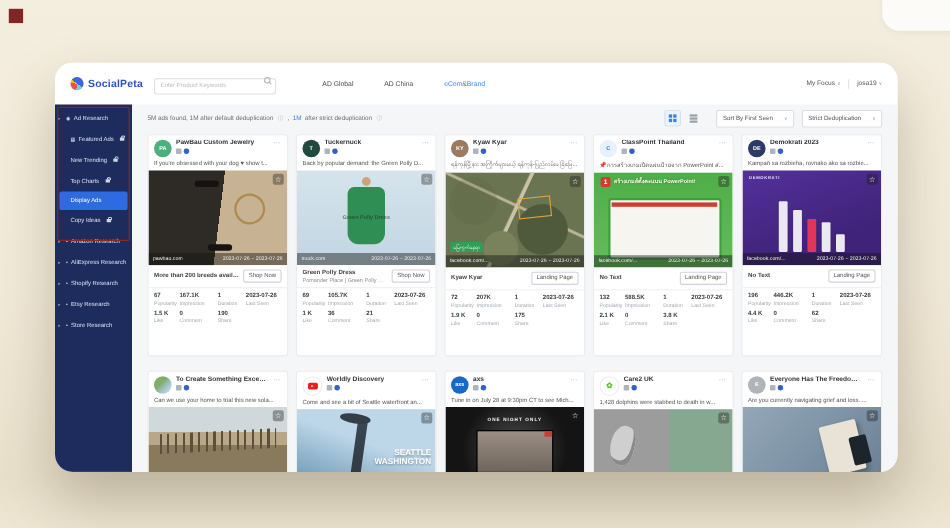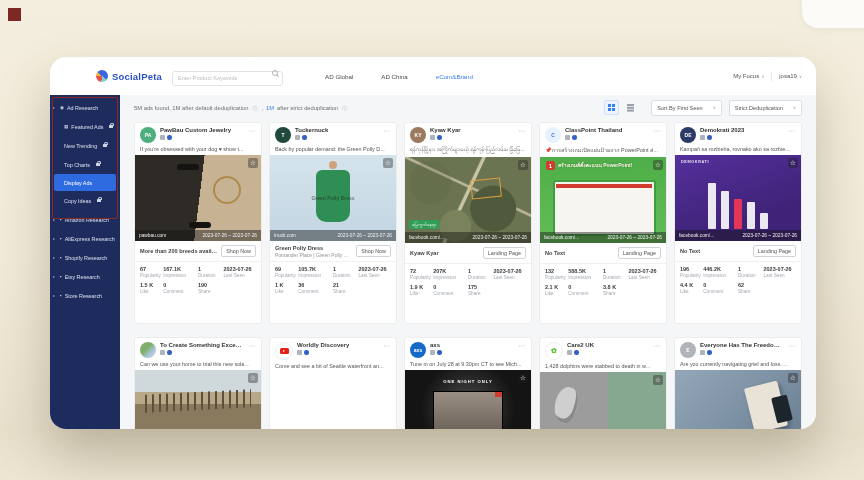--- a/index.html
+++ b/index.html
@@ -8,21 +8,21 @@
     background:linear-gradient(180deg,#f4eede 0%,#f2ead9 55%,#e9e0cc 90%,#eee5d2 100%);
     font-family:"Liberation Sans",sans-serif;
   }
   .corner-square{position:absolute;left:8px;top:8px;width:13px;height:13px;background:#7d2824;}
   .corner-white{position:absolute;right:-16px;top:-18px;width:78px;height:46px;background:#fcfbf7;border-radius:16px;box-shadow:0 2px 8px rgba(0,0,0,.05);}
 
   .window{position:absolute;left:50px;top:57px;width:766px;height:372px;background:#fff;border-radius:16px;
     box-shadow:0 26px 52px rgba(70,58,34,.28);overflow:hidden;display:flex;flex-direction:column;}
 
   
-  .app-header{flex:0 0 38px;display:flex;align-items:center;padding:0 14px;background:#fff;margin-left:32px;}
+  .app-header{flex:0 0 38px;display:flex;align-items:center;padding:0 14px;background:#fff;}
   .logo{display:flex;align-items:center;gap:4px;}
   .logo-icon{width:12px;height:12px;border-radius:50%;
     background:conic-gradient(#3a67e0 0 35%,#7ad0c6 35% 52%,#e85150 52% 76%,#f2b33d 76% 86%,#3a67e0 86%);}
   .logo-text{font-size:9.5px;font-weight:bold;color:#2b50c8;letter-spacing:.2px;}
   .search{position:relative;margin-left:10px;}
   .search input{width:90px;height:13px;border:1px solid #e2e2e2;border-radius:3px;font-size:5.5px;
     padding:0 14px 0 5px;color:#666;outline:none;background:#fff;font-family:inherit;}
   .search input::placeholder{color:#bdbdbd;}
   .mag{position:absolute;right:5px;top:4px;width:4px;height:4px;border:1px solid #b5b5b5;border-radius:50%;}
   .mag::after{content:"";position:absolute;width:3px;height:1px;background:#b5b5b5;transform:rotate(45deg);right:-2px;bottom:-1px;}
@@ -611,20 +611,27 @@
       <div class="head-mid">
         <div class="adv-name">Worldly Discovery</div>
         <div class="pf-row">
           <span class="pf-gray"></span>
           <span class="pf-blue"></span>
         </div>
       </div>
       <div class="more">⋯</div>
     </div>
     <div class="ad-text">Come and see a bit of Seattle waterfront an...</div>
+    <div class="media mk-seattle">
+      <span class="caption">SEATTLE
+WASHINGTON</span>
+
+      <div class="star">☆</div>
+
+    </div>
 
   </div>
             <div class="card">
     <div class="card-head">
       <div class="avatar" style="background: rgb(23, 105, 199);">
                   <span class="av-txt">axs</span>
                 </div>
       <div class="head-mid">
         <div class="adv-name">axs</div>
         <div class="pf-row">

